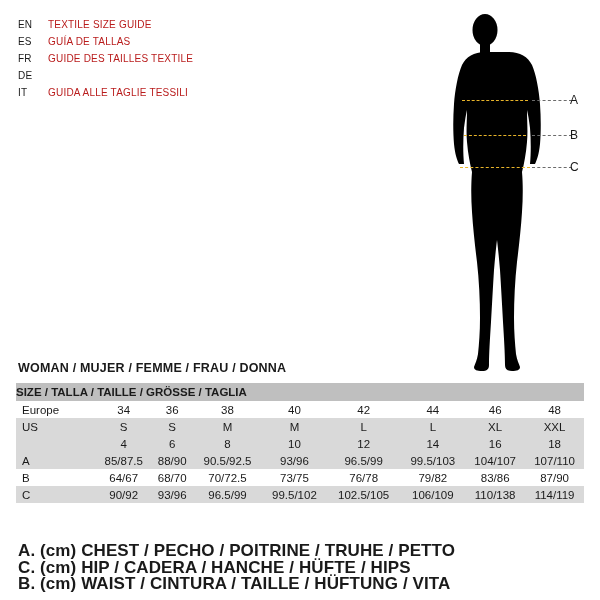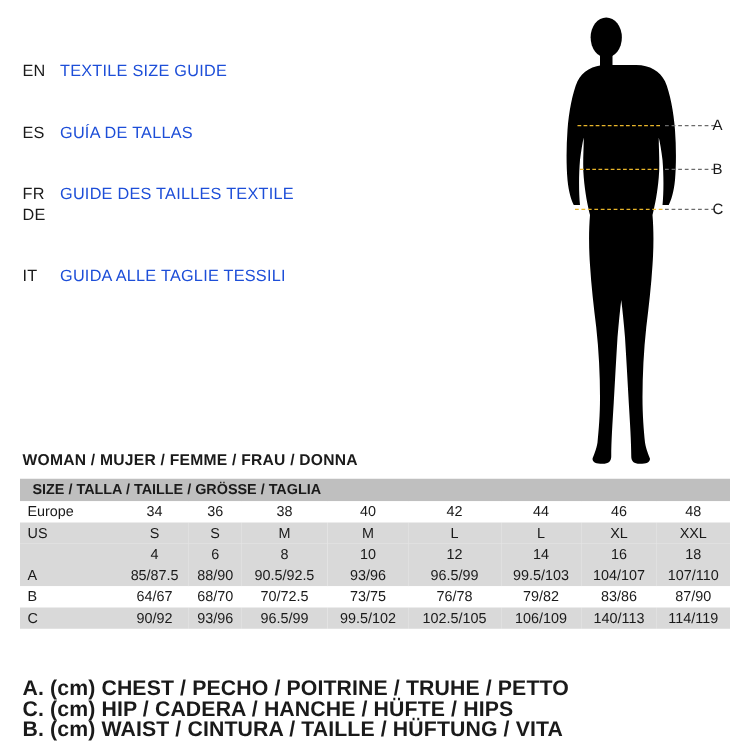--- a/index.html
+++ b/index.html
@@ -19,32 +19,31 @@
   
   .lang-block {
     position: absolute;
     top: 16px;
     left: 18px;
     width: 330px;
   }
   .lang-row {
     display: flex;
     align-items: baseline;
-    font-size: 13px;
+    font-size: 10px;
     line-height: 17px;
     letter-spacing: 0.2px;
   }
   .lang-code {
     width: 30px;
     flex: 0 0 30px;
     color: #1a1a1a;
   }
   .lang-text {
-    color: #1d4ed8;
-    margin-top: 32px;
+    color: #b91c1c;
   }
 
   
   .figure-wrap {
     position: absolute;
     left: 420px;
     top: 8px;
     width: 170px;
     height: 370px;
   }
@@ -88,21 +87,21 @@
   .size-table td, .size-table th {
     padding: 0;
     height: 17px;
     text-align: center;
     font-weight: normal;
     color: #1a1a1a;
   }
   .size-table tr.header-row td {
     background: #bfbfbf;
     text-align: left;
-    padding-left: 10px;
+    padding-left: 0;
     font-weight: bold;
     font-size: 11.5px;
     height: 18px;
   }
   .size-table tr.shade td {
     background: #d9d9d9;
   }
   .size-table tr.plain td {
     background: #ffffff;
   }
@@ -284,21 +283,21 @@
     </tr>
 
     <tr class="shade">
       <td class="rowlabel">C</td>
       <td>90/92</td>
       <td>93/96</td>
       <td>96.5/99</td>
       <td>99.5/102</td>
       <td>102.5/105</td>
       <td>106/109</td>
-      <td>140/113</td>
+      <td>110/138</td>
       <td>114/119</td>
     </tr>
   </tbody>
 </table>
 
 <div class="footnotes">
   <div>A. (cm) CHEST / PECHO / POITRINE / TRUHE / PETTO</div>
   <div>C. (cm) HIP / CADERA / HANCHE / HÜFTE / HIPS</div>
   <div>B. (cm) WAIST / CINTURA / TAILLE / HÜFTUNG / VITA</div>
 </div>

